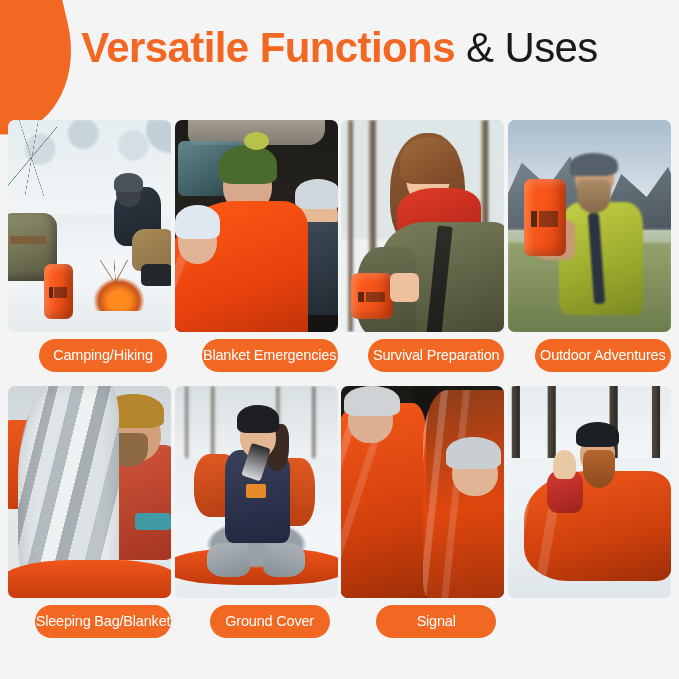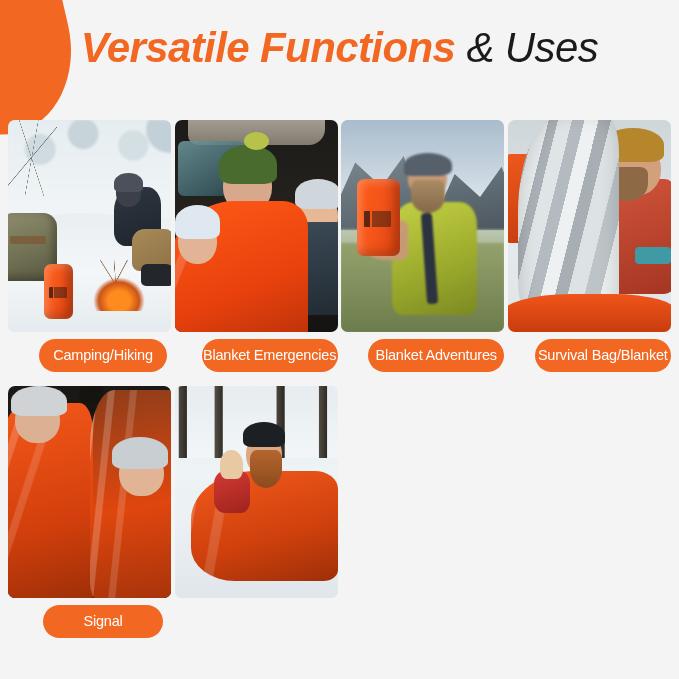--- a/index.html
+++ b/index.html
@@ -31,21 +31,20 @@
   .title {
     position: absolute;
     left: 0; right: 0; top: 26px;
     text-align: center;
     font-size: 42px;
     font-weight: 700;
     letter-spacing: -0.6px;
     line-height: 1.05;
     z-index: 3;
     white-space: nowrap;
-    font-style: italic;
   }
   .title .hl { color: #f26722; }
   .title .rest { color: #1a1a1a; font-weight: 400; }
 
   
   .grid {
     position: absolute;
     left: 8px; top: 120px;
     width: 663px;
     display: grid;
@@ -506,60 +505,100 @@
         <div class="beanie t2-beanie"></div>
         <div class="t2-blanket"></div>
         <div class="person-head t2-kid-l-head"></div>
         <div class="beanie t2-kid-l-hat"></div>
       </div>
       <div class="pill-wrap">
         <div class="pill">Blanket Emergencies</div>
       </div>
     </div>
 
+    <div class="cell">
+      <div class="photo t3-bg">
+        <div class="layer t3-forest"></div>
+        <div class="t3-hair-back"></div>
+        <div class="person-head t3-head"></div>
+        <div class="t3-hair-front"></div>
+        <div class="t3-hood"></div>
+        <div class="t3-jacket"></div>
+        <div class="t3-strap"></div>
+        <div class="t3-arm"></div>
+        <div class="sack" style="left:6%; top:72%; width:26%; height:22%;">
+          <div class="logo"></div>
+        </div>
+        <div class="t3-hand"></div>
+      </div>
+      <div class="pill-wrap">
+        <div class="pill">Survival Preparation</div>
+      </div>
+    </div>
 
     <div class="cell">
       <div class="photo t4-bg">
         <div class="t4-sky"></div>
         <div class="t4-mtn-l"></div>
         <div class="t4-mtn-r"></div>
         <div class="t4-field"></div>
         <div class="t4-person">
           <div class="t4-pack"></div>
           <div class="t4-pack-strap"></div>
           <div class="person-head t4-head"></div>
           <div class="beanie t4-cap"></div>
           <div class="t4-beard"></div>
           <div class="t4-arm"></div>
         </div>
         <div class="sack" style="left:10%; top:28%; width:26%; height:36%;">
           <div class="logo"></div>
         </div>
       </div>
       <div class="pill-wrap">
-        <div class="pill">Blanket Adventures</div>
+        <div class="pill">Outdoor Adventures</div>
       </div>
     </div>
 
     <div class="cell">
       <div class="photo t5-bg">
         <div class="t5-orange-l"></div>
         <div class="t5-jacket"></div>
         <div class="person-head t5-head"></div>
         <div class="beanie t5-beanie"></div>
         <div class="t5-beard"></div>
         <div class="t5-cuff"></div>
         <div class="t5-mylar"></div>
         <div class="t5-orange-b"></div>
       </div>
       <div class="pill-wrap">
-        <div class="pill">Survival Bag/Blanket</div>
-      </div>
-    </div>
-
+        <div class="pill">Sleeping Bag/Blanket</div>
+      </div>
+    </div>
+
+    <div class="cell">
+      <div class="photo t6-bg">
+        <div class="t6-trees"></div>
+        <div class="snow-ground"></div>
+        <div class="t6-mat"></div>
+        <div class="t6-legs"></div>
+        <div class="t6-sock-l"></div>
+        <div class="t6-sock-r"></div>
+        <div class="t6-sleeve-l"></div>
+        <div class="t6-sleeve-r"></div>
+        <div class="t6-vest"></div>
+        <div class="t6-hair"></div>
+        <div class="person-head t6-head"></div>
+        <div class="beanie t6-beanie"></div>
+        <div class="t6-thermos"></div>
+        <div class="t6-cup"></div>
+      </div>
+      <div class="pill-wrap">
+        <div class="pill">Ground Cover</div>
+      </div>
+    </div>
 
     <div class="cell">
       <div class="photo t7-bg">
         <div class="t7-gap"></div>
         <div class="t7-p1"></div>
         <div class="person-head t7-h1"></div>
         <div class="beanie t7-c1"></div>
         <div class="t7-p2"></div>
         <div class="person-head t7-h2"></div>
         <div class="beanie t7-c2"></div>

